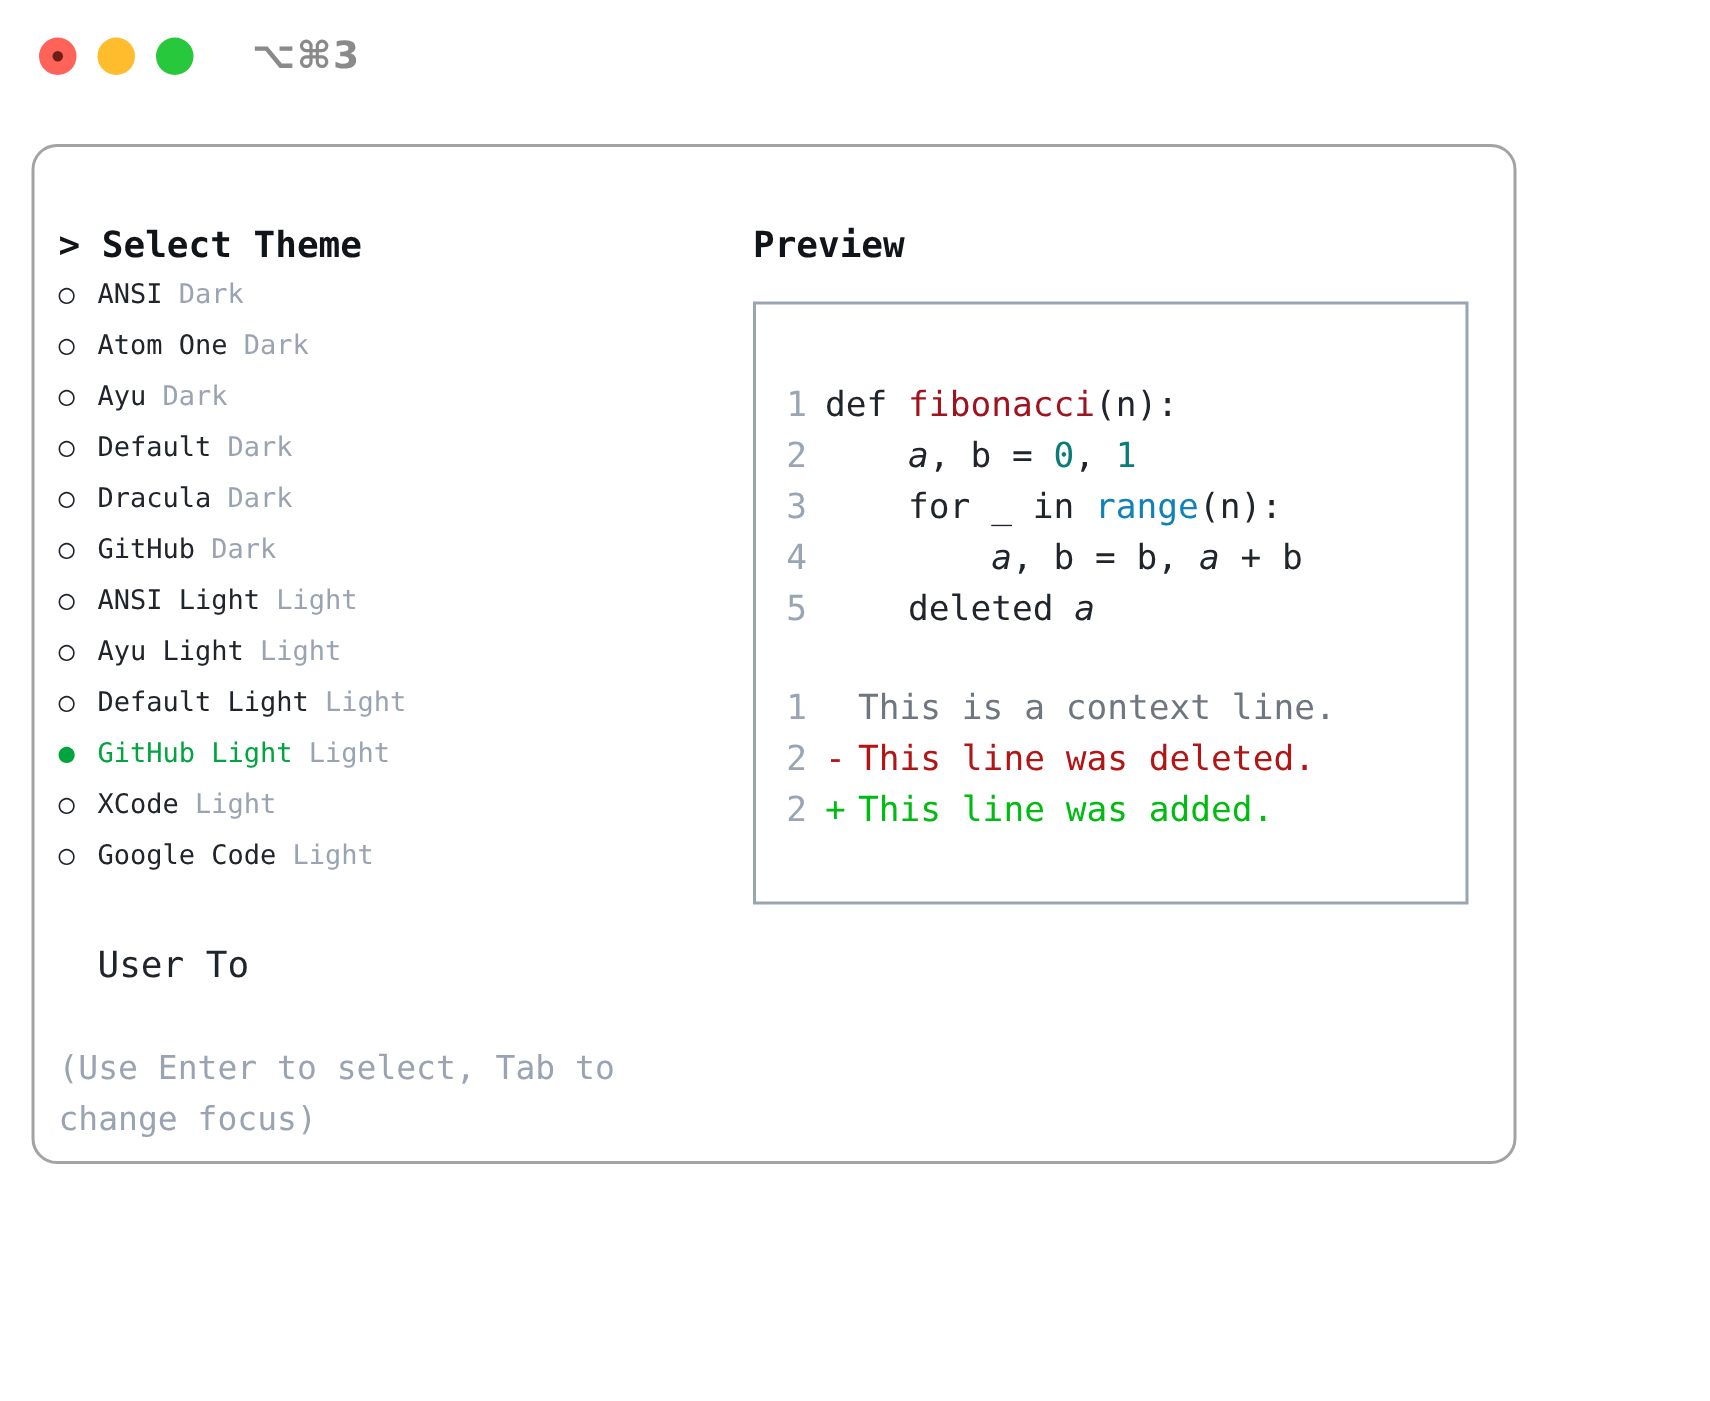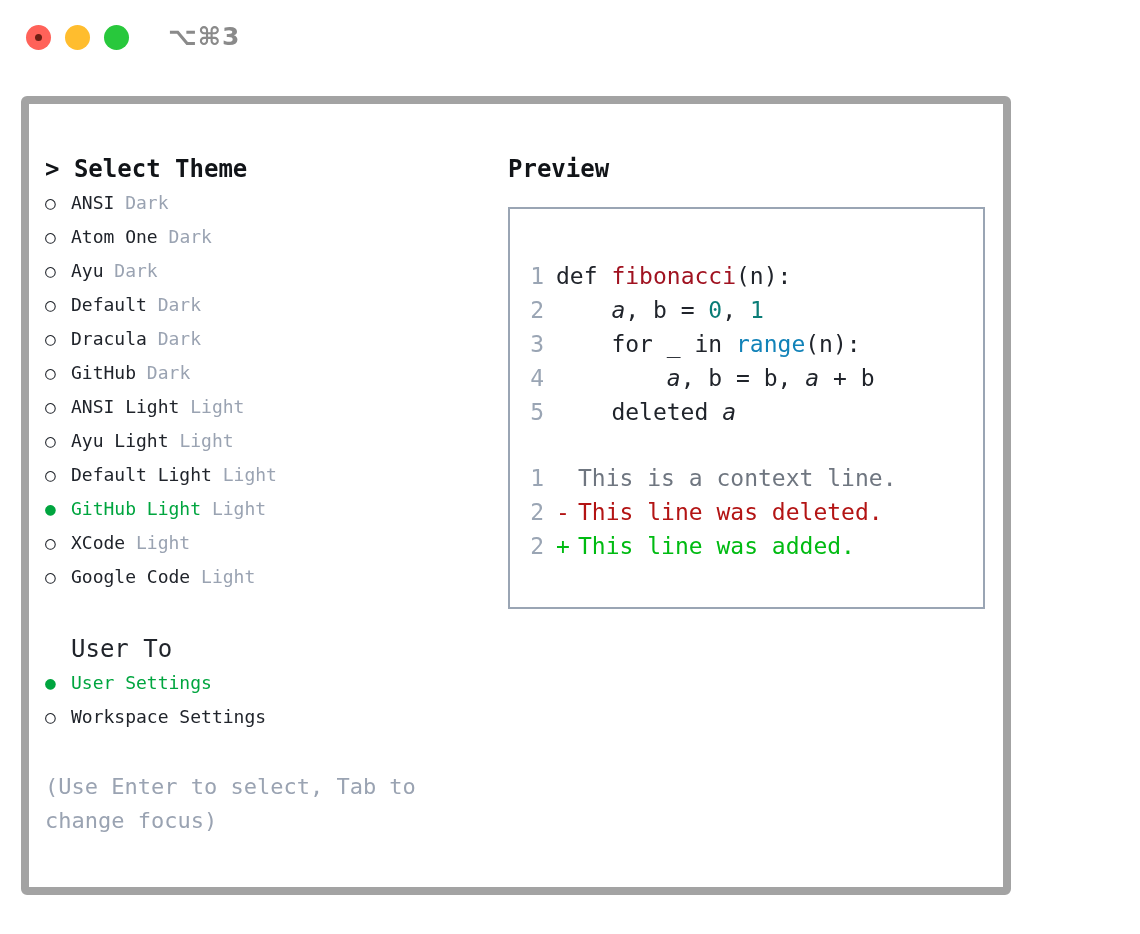--- a/index.html
+++ b/index.html
@@ -62,23 +62,23 @@
     font-weight: 700;
     color: #8a8a8a;
     letter-spacing: 1px;
     white-space: pre;
   }
 
   
   .panel {
     position: absolute;
     left: 21px; top: 96px;
-    width: 990px; height: 799px;
-    border: 8px solid #a3a3a3;
-    border-radius: 6px;
+    width: 990px; height: 680px;
+    border: 2px solid #a3a3a3;
+    border-radius: 17px;
     box-sizing: border-box;
     background: #ffffff;
   }
 
   
   .left-col {
     position: absolute;
     left: 16px; top: 48px;
     width: 440px;
   }
@@ -209,24 +209,20 @@
           <div class="opt-row"><span class="bullet">○</span><span class="opt-label">Default Light</span><span class="opt-suffix"> Light</span></div>
           <div class="opt-row selected"><span class="bullet">●</span><span class="opt-label">GitHub Light</span><span class="opt-suffix"> Light</span></div>
           <div class="opt-row"><span class="bullet">○</span><span class="opt-label">XCode</span><span class="opt-suffix"> Light</span></div>
           <div class="opt-row"><span class="bullet">○</span><span class="opt-label">Google Code</span><span class="opt-suffix"> Light</span></div>
         </div>
 
       <div class="section-gap"></div>
 
       <div class="sub-head">User To</div>
 
-      <div id="apply-options">
-          <div class="opt-row selected"><span class="bullet">●</span><span class="opt-label">User Settings</span></div>
-          <div class="opt-row"><span class="bullet">○</span><span class="opt-label">Workspace Settings</span></div>
-        </div>
 
       <div class="hint">(Use Enter to select, Tab to change focus)</div>
     </div>
 
     <div class="right-col">
       <div class="preview-title">Preview</div>
 
       <div class="code-box">
         <div class="code-inner">
           <div id="code-lines">

